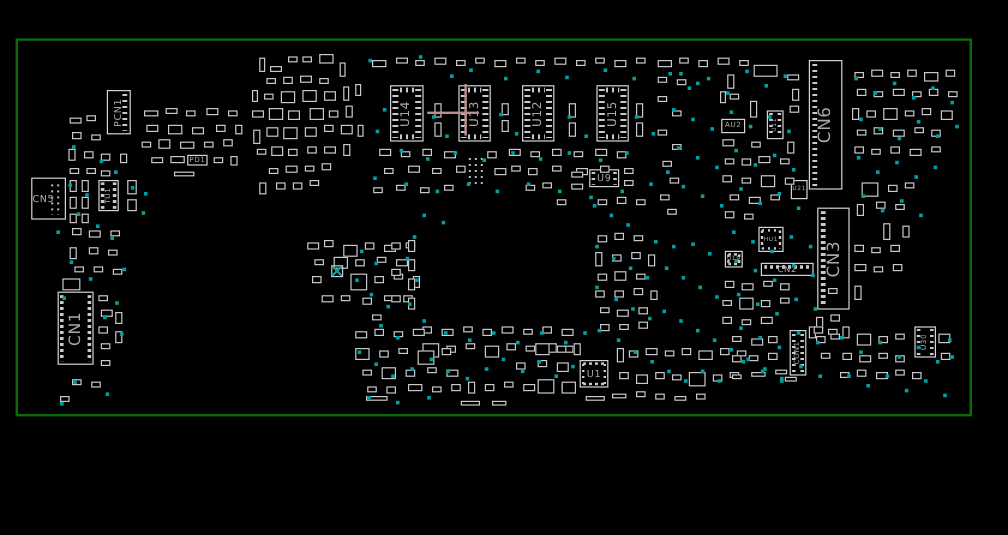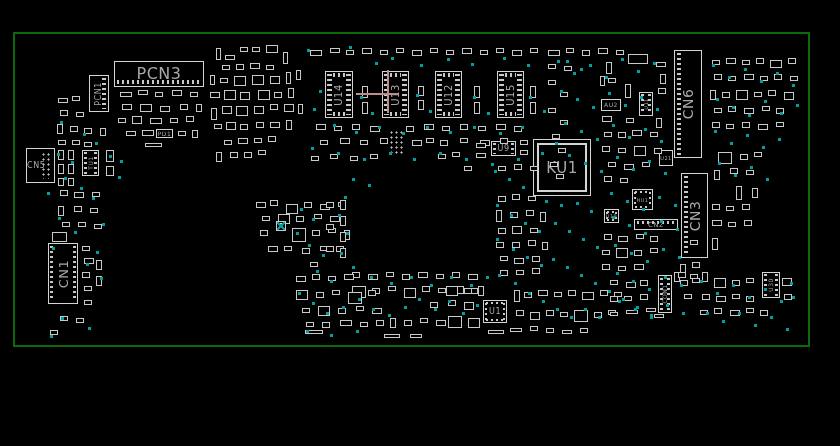--- a/index.html
+++ b/index.html
@@ -20,24 +20,20 @@
   .xmark{position:absolute;border:1px solid #c9c9c9;box-sizing:border-box;
     background:linear-gradient(45deg,transparent 42%,#00a0a0 42% 58%,transparent 58%),
                linear-gradient(135deg,transparent 42%,#00a0a0 42% 58%,transparent 58%);}
   .cross{position:absolute;}
 </style>
 </head>
 <body>
 
 <div id="stage">
   <div id="board-outline" style="left: 13px; top: 32px; width: 797px; height: 315px; border-color: rgb(11, 107, 11);"></div>
-<div class="comp" style="left: 114px; top: 61px; width: 90px; height: 26px; border-color: rgb(212, 212, 212);">
-      <div class="strip ticksh" style="left: 2px; right: 2px; bottom: 2px; height: 4px;"></div>
-      <span class="lbl" style="font-size: 16px; color: rgb(168, 168, 168);">PCN3</span>
-    </div>
     <div class="comp" style="left: 89px; top: 75px; width: 20px; height: 37px; border-color: rgb(212, 212, 212);">
       <div class="strip ticksv" style="top: 2px; bottom: 2px; right: 2px; width: 4px;"></div>
       <span class="lbl rot" style="font-size: 8px; color: rgb(168, 168, 168);">PCN1</span>
     </div>
     <div class="comp" style="left: 26px; top: 148px; width: 29px; height: 35px; border-color: rgb(212, 212, 212);">
       <div class="strip dotgrid" style="top: 3px; bottom: 3px; right: 2px; width: 11px;"></div>
       <span class="lbl" style="font-size: 8px; color: rgb(168, 168, 168); left: 34%;">CN5</span>
     </div>
     <div class="comp" style="left: 82px; top: 150px; width: 17px; height: 26px; border-color: rgb(212, 212, 212);">
       <div class="strip ticksv" style="top: 1px; bottom: 1px; left: 1px; width: 3px;"></div>
@@ -77,24 +73,20 @@
       <div class="strip ticksv" style="top: 2px; bottom: 2px; left: 1px; width: 5px;"></div>
       <div class="strip ticksv" style="top: 2px; bottom: 2px; right: 1px; width: 5px;"></div>
       <div class="strip ticksh" style="left: 7px; right: 7px; top: 1px; height: 4px;"></div>
       <div class="strip ticksh" style="left: 7px; right: 7px; bottom: 1px; height: 4px;"></div>
       <span class="lbl rot" style="font-size: 10px; color: rgb(168, 168, 168);">U15</span>
     </div>
     <div class="comp" style="left: 491px; top: 141px; width: 25px; height: 15px; border-color: rgb(212, 212, 212);">
       <div class="strip ticksv" style="top: 1px; bottom: 1px; left: 1px; width: 3px;"></div>
       <div class="strip ticksv" style="top: 1px; bottom: 1px; right: 1px; width: 3px;"></div>
       <span class="lbl" style="font-size: 8px; color: rgb(168, 168, 168);">U9</span>
-    </div>
-    <div class="comp" style="left: 533px; top: 139px; width: 58px; height: 57px; border-color: rgb(212, 212, 212);">
-      <div class="strip inner2" style="inset: 3px;"></div>
-      <span class="lbl" style="font-size: 15px; color: rgb(168, 168, 168);">KU1</span>
     </div>
     <div class="comp" style="left: 483px; top: 300px; width: 24px; height: 23px; border-color: rgb(212, 212, 212);">
       <div class="strip ticksh" style="left: 2px; right: 2px; top: 1px; height: 2px;"></div>
       <div class="strip ticksh" style="left: 2px; right: 2px; bottom: 1px; height: 2px;"></div>
       <div class="strip ticksv" style="top: 2px; bottom: 2px; left: 1px; width: 2px;"></div>
       <div class="strip ticksv" style="top: 2px; bottom: 2px; right: 1px; width: 2px;"></div>
       <span class="lbl" style="font-size: 8px; color: rgb(168, 168, 168);">U1</span>
     </div>
     <div class="comp" style="left: 674px; top: 50px; width: 28px; height: 108px; border-color: rgb(212, 212, 212);">
       <div class="strip ticksv" style="top: 2px; bottom: 2px; left: 2px; width: 4px;"></div>

